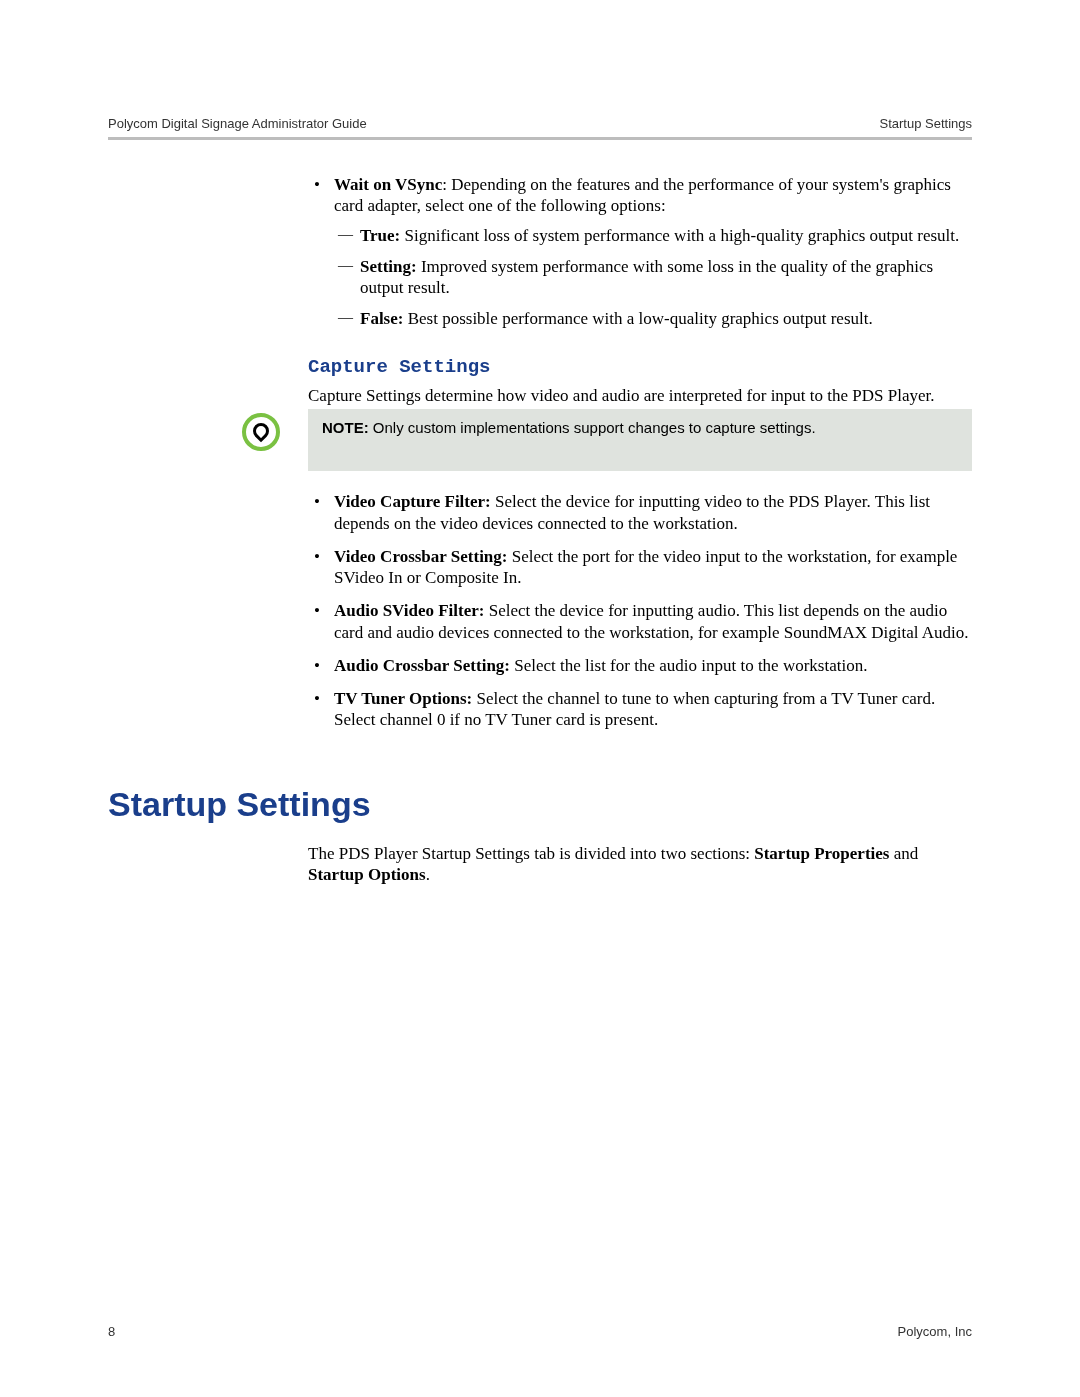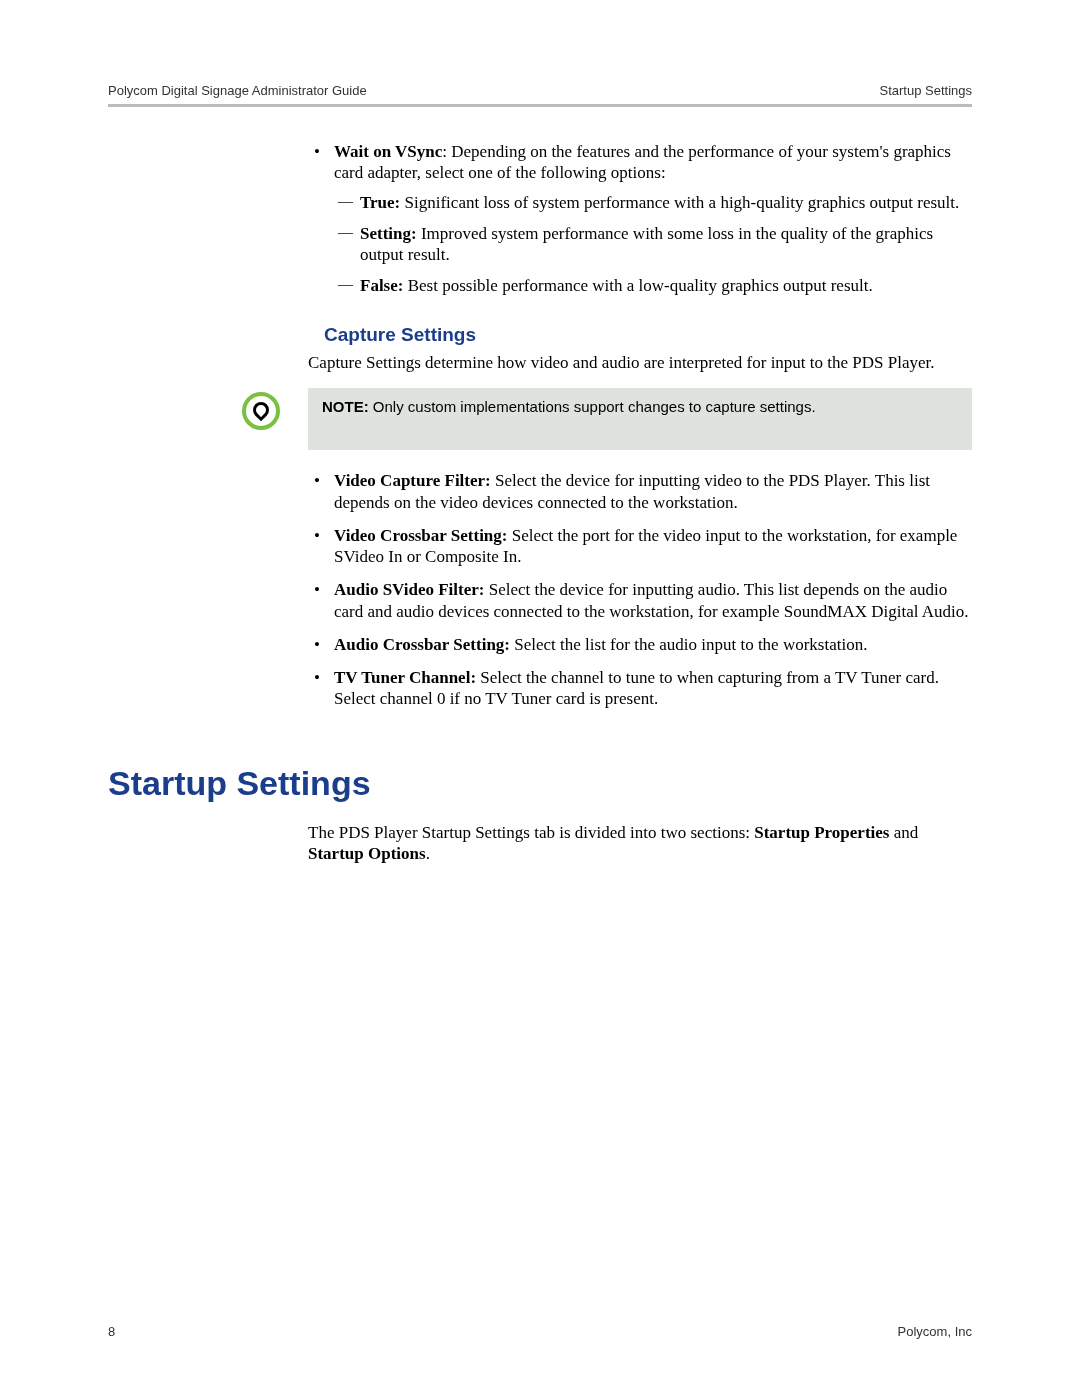--- a/index.html
+++ b/index.html
@@ -7,21 +7,21 @@
     padding: 0;
     background: #fff;
     font-family: "Book Antiqua", Palatino, "Palatino Linotype", Georgia, serif;
     color: #000;
   }
   .page {
     width: 1080px;
     height: 1397px;
     position: relative;
     box-sizing: border-box;
-    padding: 83px 108px 60px 108px;
+    padding: 116px 108px 60px 108px;
   }
   .running-head {
     display: flex;
     justify-content: space-between;
     font-family: Arial, Helvetica, sans-serif;
     font-size: 13px;
     color: #333;
     padding-bottom: 6px;
   }
   .running-head .left { }
@@ -65,37 +65,37 @@
   }
   ul.dash-sub > li::before {
     content: "—";
     position: absolute;
     left: 4px;
     top: 0;
     font-size: 15px;
   }
   .bold { font-weight: bold; }
   .h2 {
-    font-family: Liberation Sans, sans-serif;
+    font-family: Liberation Mono, monospace;
     font-weight: bold;
     color: #1a3e8b;
     font-size: 19px;
-    margin: 26px 0 6px 16px;
+    margin: 26px 0 6px 0;
   }
   .h1 {
     font-family: Arial, Helvetica, sans-serif;
     font-weight: bold;
     color: #1a3e8b;
     font-size: 34px;
     margin: 52px 0 18px -200px; 
   }
   .note-row {
     display: flex;
     align-items: flex-start;
-    margin: 14px 0 20px -66px; 
+    margin: 2px 0 20px -66px; 
     justify-content: flex-end;
   }
   .note-icon-wrap {
     flex: 0 0 66px;
     display: flex;
     justify-content: flex-start;
     padding-top: 4px;
   }
   .note-icon {
     width: 38px;
@@ -186,21 +186,21 @@
       <li>
         <span class="bold">Video Crossbar Setting:</span><span> Select the port for the video input to the workstation, for example SVideo In or Composite In.</span>
       </li>
       <li>
         <span class="bold">Audio SVideo Filter:</span><span> Select the device for inputting audio. This list depends on the audio card and audio devices connected to the workstation, for example SoundMAX Digital Audio.</span>
       </li>
       <li>
         <span class="bold">Audio Crossbar Setting:</span><span> Select the list for the audio input to the workstation.</span>
       </li>
       <li>
-        <span class="bold">TV Tuner Channel:</span><span> Select the channel to tune to when capturing from a TV Tuner card. Select channel 0 if no TV Tuner card is present.</span>
+        <span class="bold">TV Tuner Options:</span><span> Select the channel to tune to when capturing from a TV Tuner card. Select channel 0 if no TV Tuner card is present.</span>
       </li>
     </ul>
 
     <div class="h1">Startup Settings</div>
     <div>
       <span>The PDS Player Startup Settings tab is divided into two sections: </span><span class="bold">Startup Properties</span><span> and </span><span class="bold">Startup Options</span><span>.</span>
     </div>
 
   </div>
 

